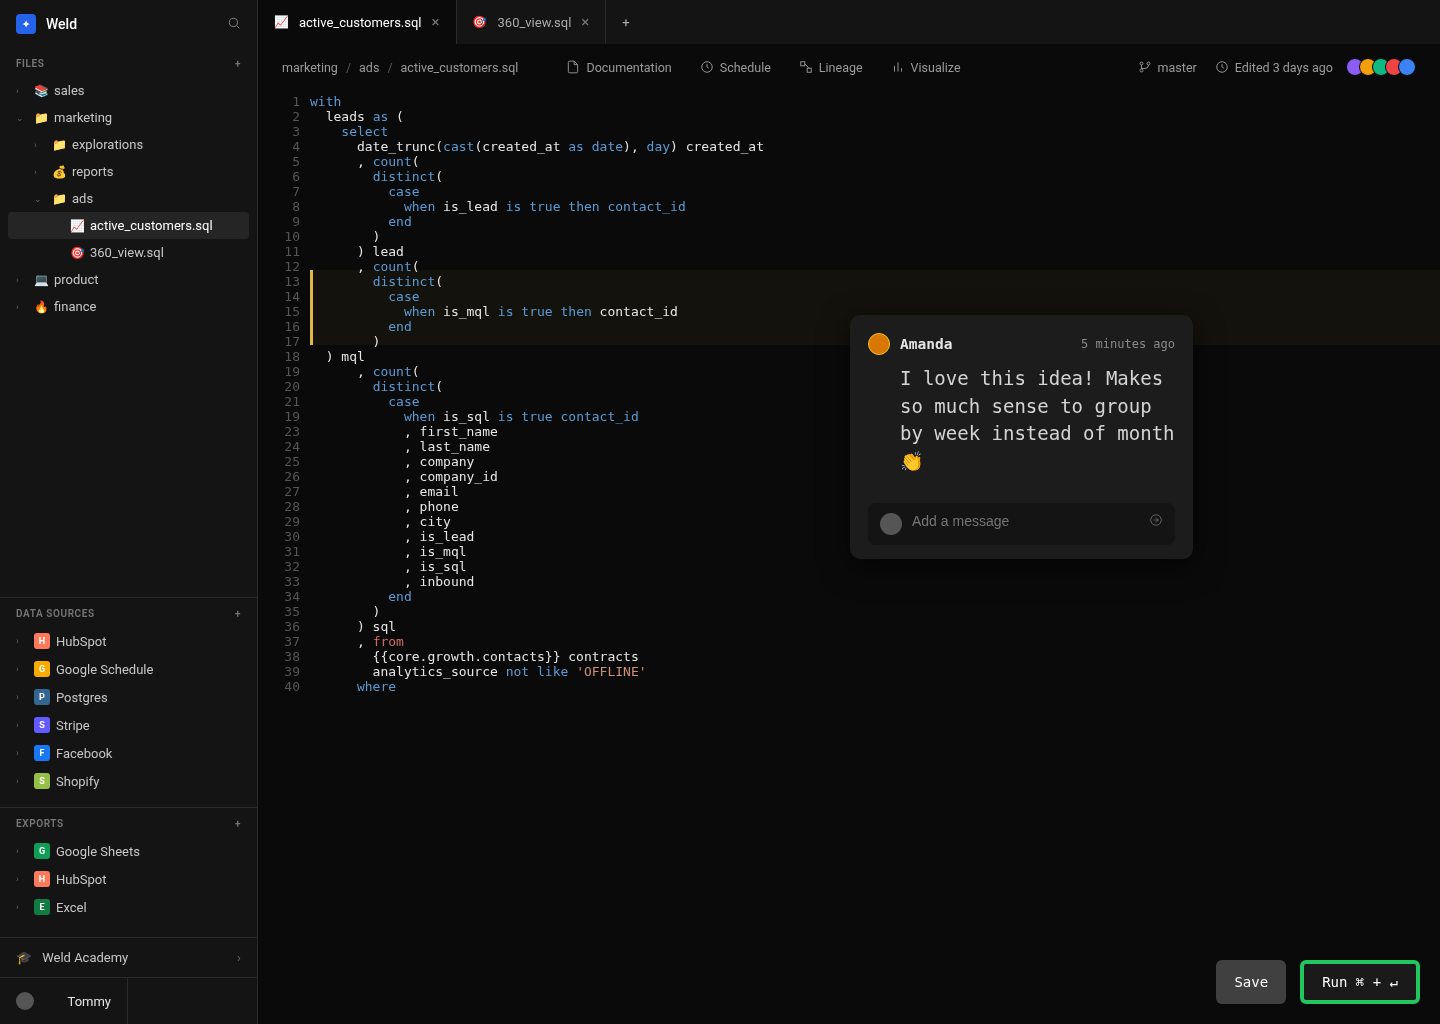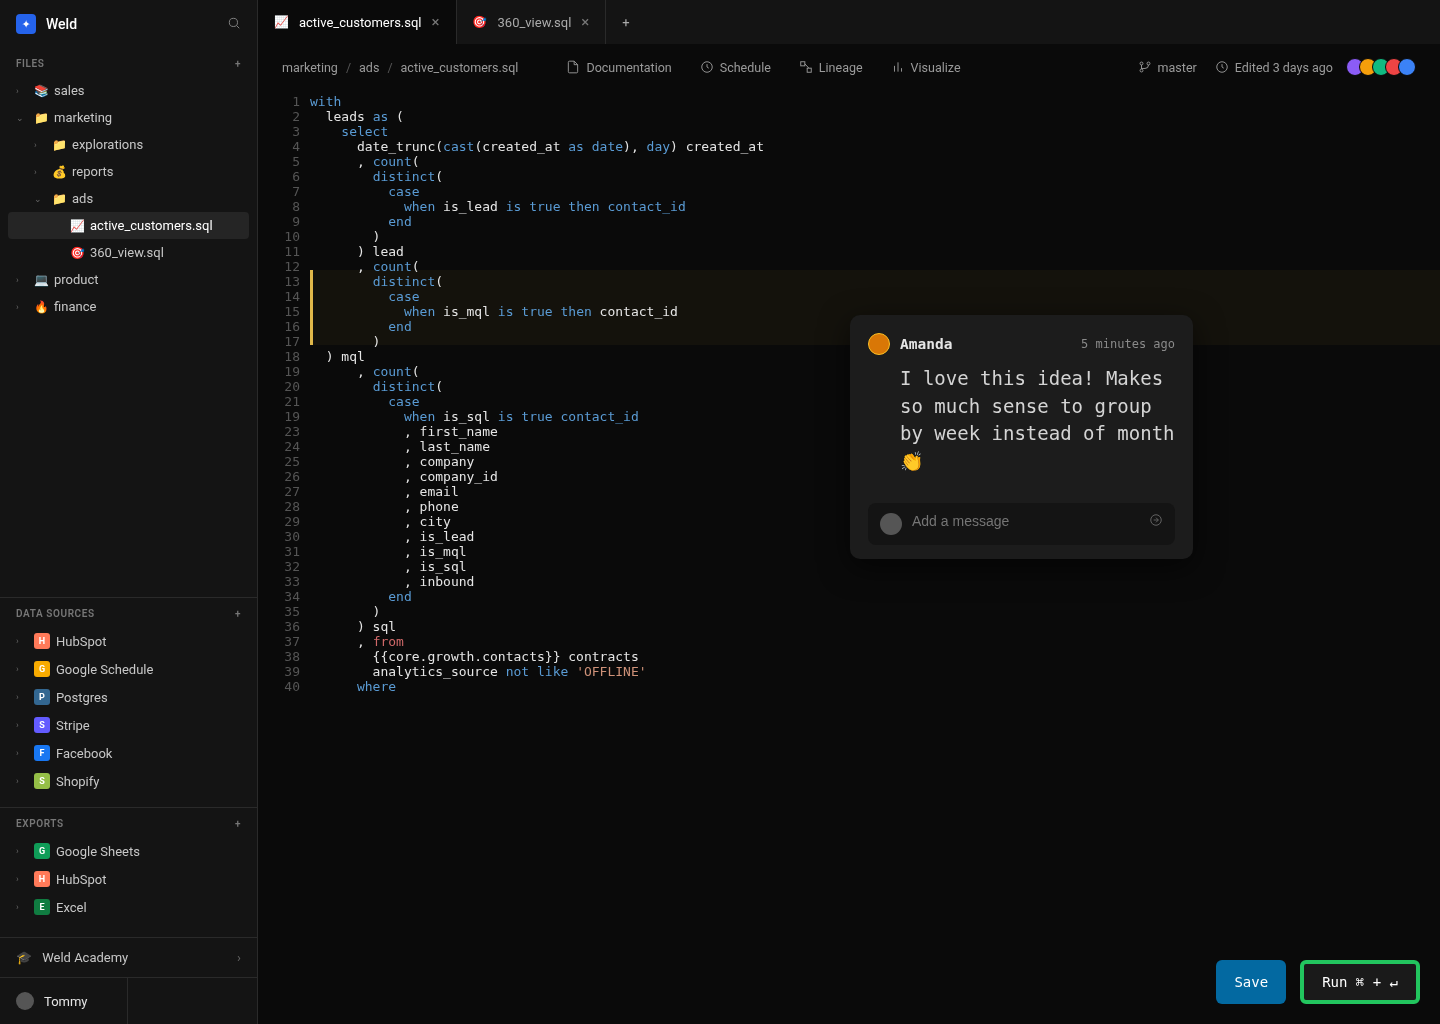--- a/index.html
+++ b/index.html
@@ -48,21 +48,21 @@
 .tree-item .ico { width:14px; font-size:12px; }
 .indent-1 { padding-left: 26px; }
 .indent-2 { padding-left: 44px; }
 .divider { border-top:1px solid #2a2a2a; margin:0; }
 .side-row {
   display:flex; align-items:center; gap:10px; padding:12px 16px; color:#c7c7c7;
   border-top:1px solid #2a2a2a;
 }
 .side-row .after { margin-left:auto; color:#666; }
 .user-row { display:flex; border-top:1px solid #2a2a2a; }
-.user-left { flex:0 0 128px; display:flex; align-items:center; gap:10px; padding:14px 16px; border-right:1px solid #2a2a2a;}
+.user-left { flex:0 0 128px; display:flex; align-items:center; gap:10px; padding:14px 16px; border-right:1px solid #2a2a2a;justify-content:space-between;}
 .user-right { flex:1; display:flex; align-items:center; justify-content:center; gap:8px; color:#c7c7c7;}
 .avatar-sm { width:18px; height:18px; border-radius:50%; background:#555; display:inline-block; }
 
 .main { flex:1; display:flex; flex-direction:column; background:#0a0a0a; }
 .tabs { display:flex; background:#141414; height:44px; align-items:stretch; }
 .tab {
   display:flex; align-items:center; gap:10px;
   padding:0 16px; border-right:1px solid #2a2a2a; color:#aaa;
   cursor:pointer;
 }
@@ -130,21 +130,21 @@
 }
 .comment-input .send { color:#666; }
 
 .footer-actions {
   position:absolute; right:20px; bottom:20px; display:flex; gap:14px;
 }
 .btn {
   padding:10px 18px; border-radius:6px; font-size:14px; font-weight:500; cursor:pointer;
   display:flex; align-items:center; gap:6px;
 }
-.btn-primary { background:#0369a1; color:#fff; }
+.btn-primary { background:#404040; color:#fff; }
 .btn-dark { background:#1a1a1a; color:#fff; border:4px solid #22c55e; }
 
 .svg-ico { width:14px; height:14px; stroke:currentColor; fill:none; stroke-width:1.6; }
 .ds-ico { width:16px; height:16px; border-radius:3px; display:inline-flex; align-items:center; justify-content:center; font-size:9px; font-weight:700; color:#fff;}
 </style>
 </head>
 <body>
 
 <div class="sidebar">
   <div class="brand">

